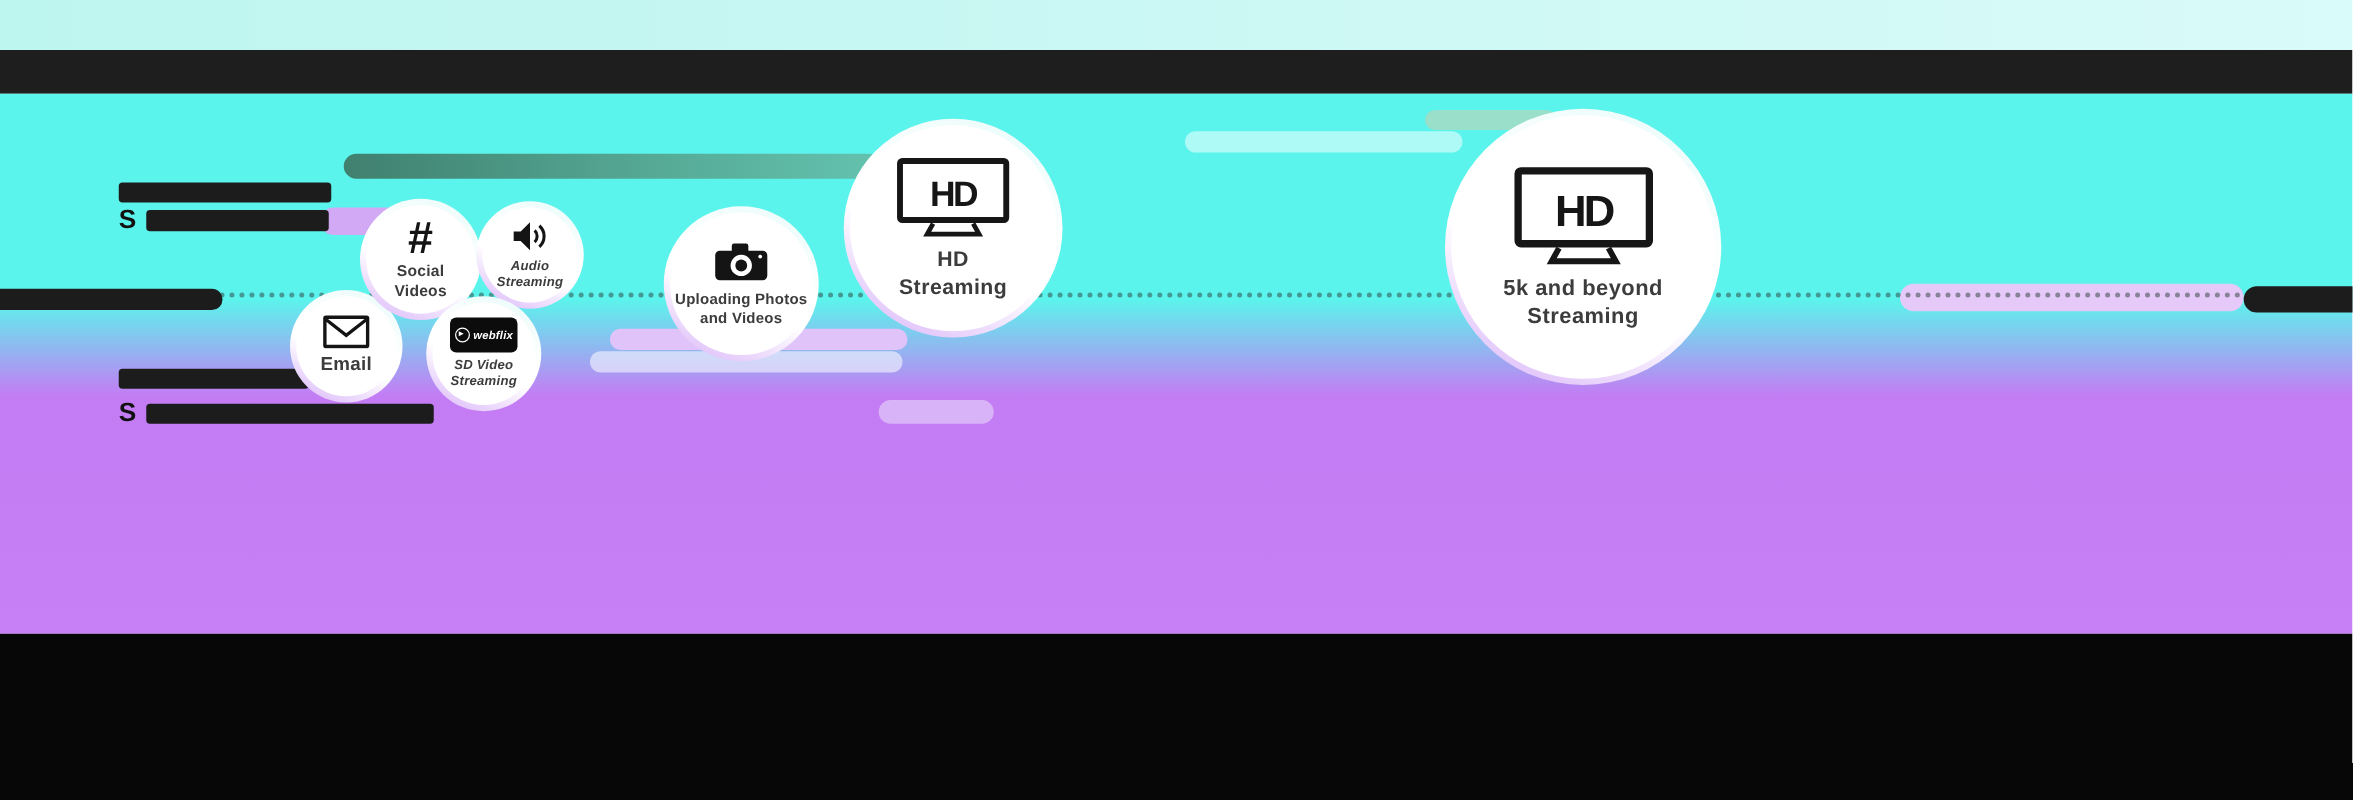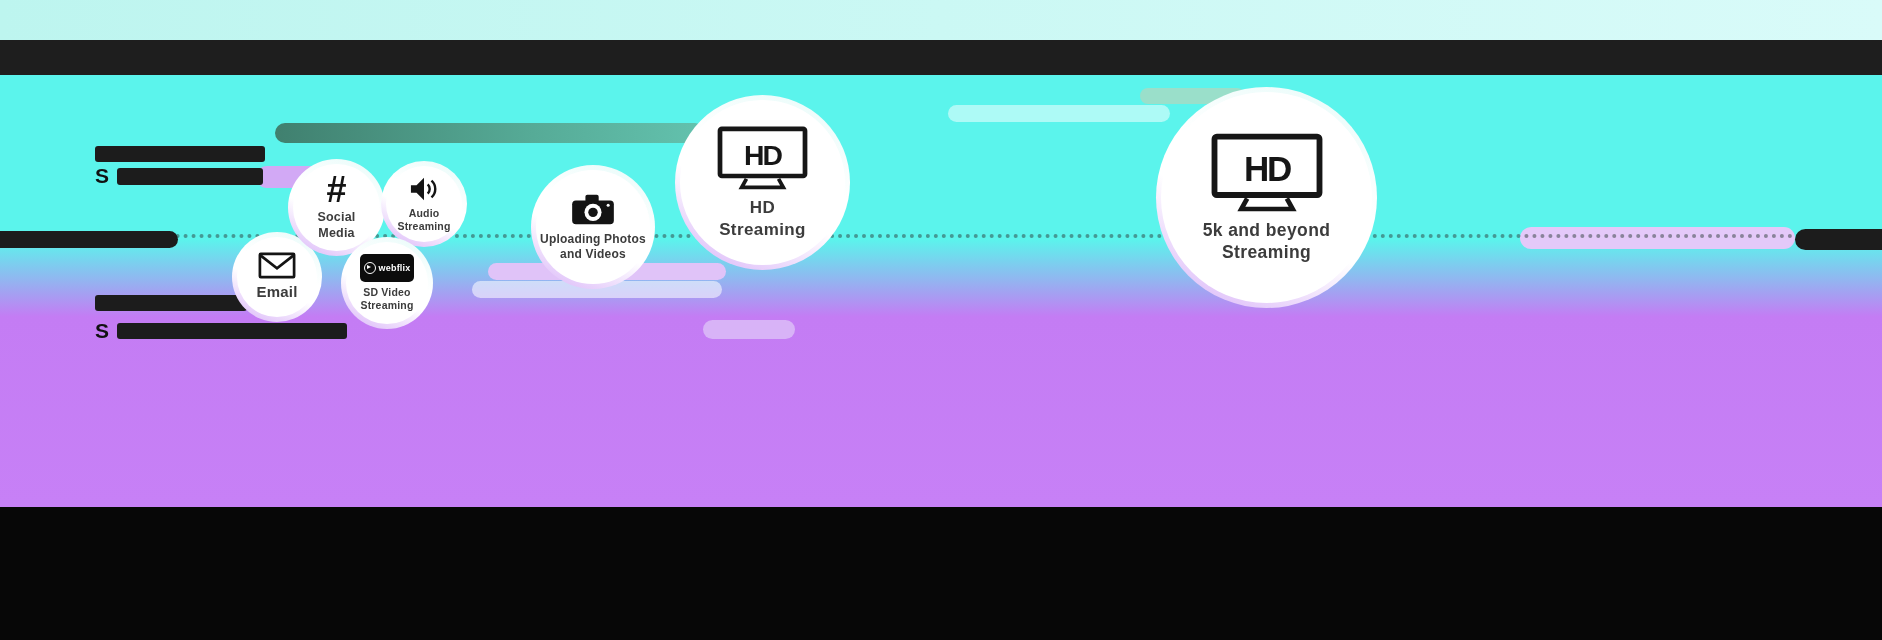--- a/index.html
+++ b/index.html
@@ -49,22 +49,22 @@
   }
   .bubble-inner{
     width:100%;height:100%;border-radius:50%;background:#fff;
     display:flex;flex-direction:column;align-items:center;justify-content:center;gap:4px;
   }
   .bubble-label{
     white-space:pre-line;text-align:center;color:#3c3c3c;line-height:1.25;letter-spacing:.2px;
   }
   .c-email{left:232px;top:232px;width:90px;height:90px;}
   .c-social{left:288px;top:159px;width:97px;height:97px;}
-  .c-audio{left:381px;top:161px;width:86px;height:86px;}
-  .c-sd{left:341px;top:237px;width:92px;height:92px;}
+  .c-audio{left:381px;top:161px;width:86px;height:86px;font-style:italic;}
+  .c-sd{left:341px;top:237px;width:92px;height:92px;font-style:italic;}
   .c-upload{left:531px;top:165px;width:124px;height:124px;}
   .c-hd{left:675px;top:95px;width:175px;height:175px;}
   .c-video{left:823px;top:140px;width:195px;height:195px;}
   .c-4k{left:1156px;top:87px;width:221px;height:221px;}
 
   .c-email .bubble-label{font-size:15px;font-weight:600;text-align:center;}
   .c-social .bubble-label{font-size:12.5px;font-weight:600;}
   .c-audio .bubble-label{font-size:10.5px;font-weight:600;}
   .c-sd .bubble-label{font-size:10.5px;font-weight:800;}
   .c-upload .bubble-label{font-size:12px;font-weight:800;}
@@ -123,21 +123,21 @@
         </svg>
       </span>
       <div class="bubble-label">Email</div>
     </div>
   </div>
 
   <div class="abs bubble c-social">
     <div class="bubble-inner">
       <span class="hash-glyph">#</span>
       <div class="bubble-label">Social
-Media</div>
+Videos</div>
     </div>
   </div>
 
   <div class="abs bubble c-audio">
     <div class="bubble-inner">
       <span class="icon">
         <svg width="32" height="28" viewBox="0 0 34 30">
           <path d="M3 11 h6 l8 -8 v24 l-8 -8 H3 Z" fill="#141414"></path>
           <path d="M21 10 a7 7 0 0 1 0 10" stroke="#141414" stroke-width="2.6" fill="none"></path>
           <path d="M25 6 a12 12 0 0 1 0 18" stroke="#141414" stroke-width="2.6" fill="none"></path>

